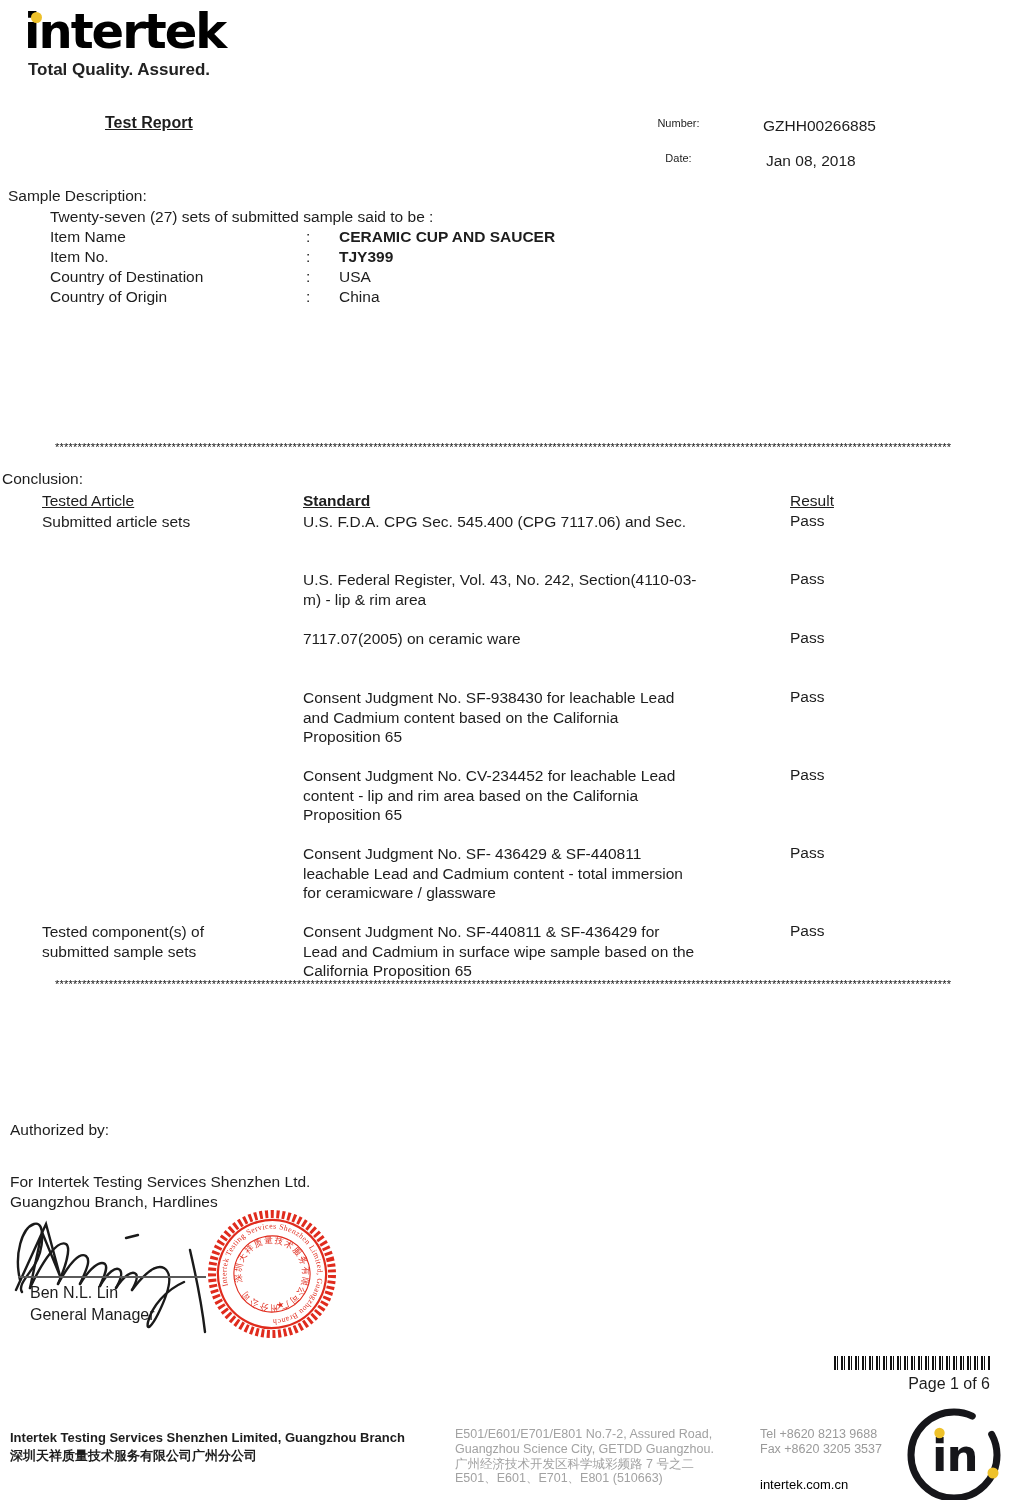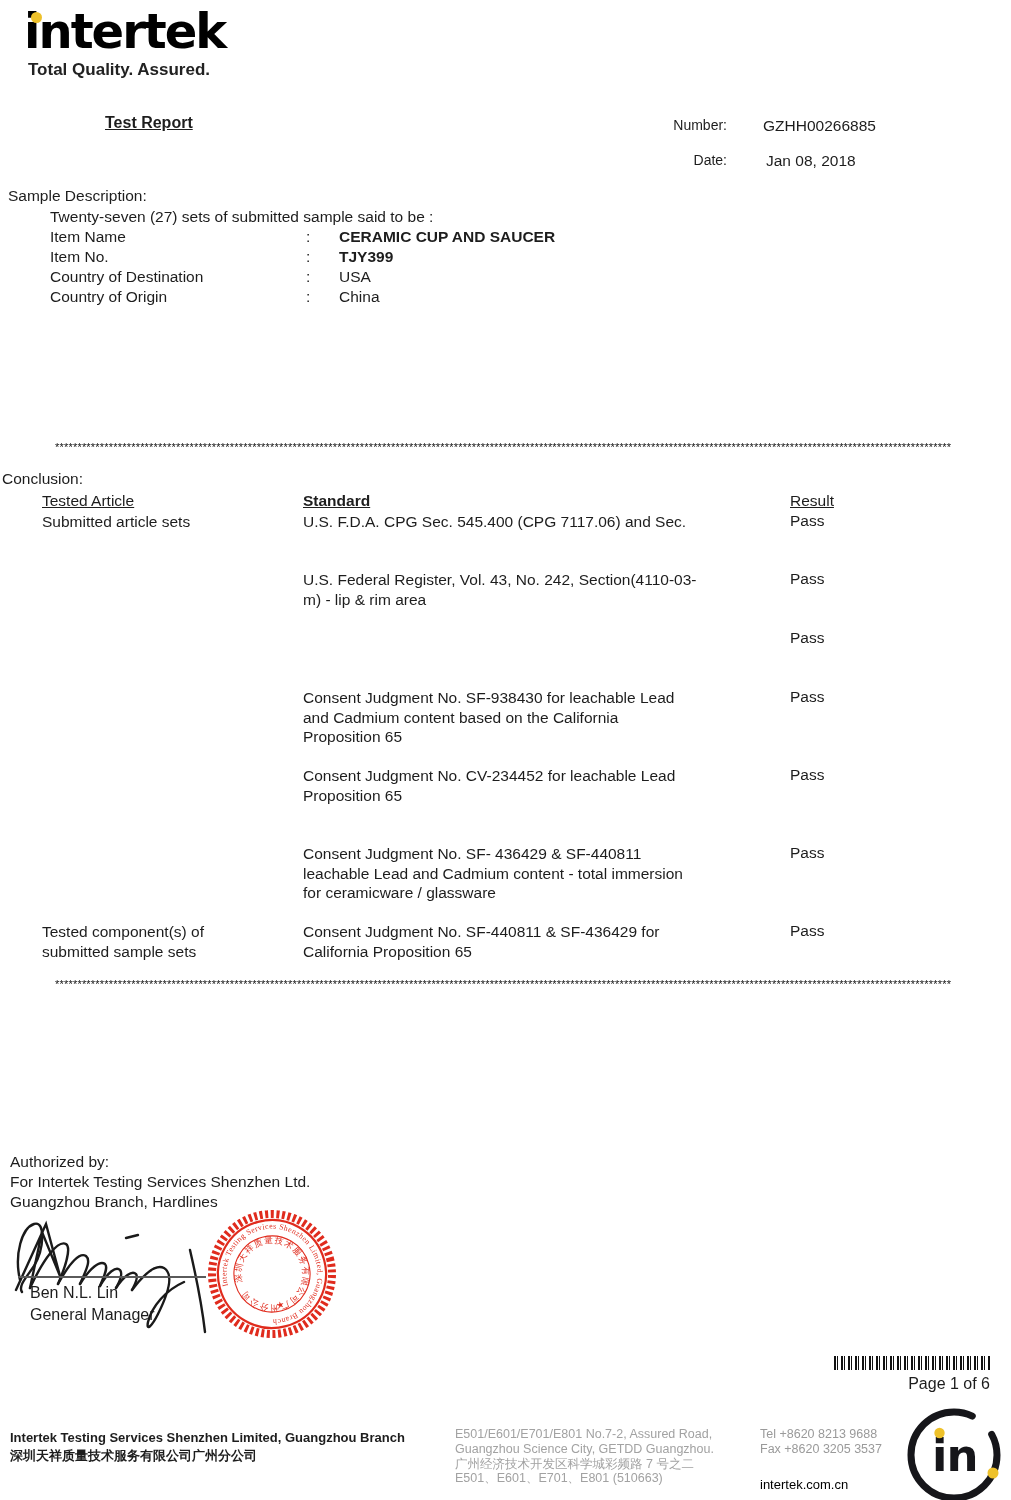--- a/index.html
+++ b/index.html
@@ -9,21 +9,21 @@
     font-family:"Liberation Sans",sans-serif;color:#1d1d1d;
   }
   .abs{position:absolute;}
   
   .logo-word{font-family:"DejaVu Sans",sans-serif;font-weight:bold;font-size:48px;
     letter-spacing:-2px;color:#000000;line-height:58px;}
   .logo-dot{width:11px;height:11px;border-radius:50%;background:#eec12a;}
   .tagline{font-weight:bold;font-size:17px;color:#222;}
   .title{font-size:16px;font-weight:bold;text-decoration:underline;}
   .lbl{font-size:15.5px;}
-  .num-label{width:97px;text-align:right;font-size:14px;}
+  .num-label{width:97px;text-align:center;font-size:11px;}
   
   .s-heading{font-size:15.5px;}
   .s-line{font-size:15.5px;line-height:20px;}
   .bold{font-weight:bold;}
   
   .sep{font-size:11px;letter-spacing:.2px;width:921px;white-space:nowrap;
     overflow:hidden;color:#111;}
   
   .col-h{font-size:15.5px;text-decoration:underline;}
   .crow{left:0;top:0;width:1011px;}
@@ -100,36 +100,38 @@
   <div class="abs crow" style="top:570px;">
     <div class="c-std">
       <div>U.S. Federal Register, Vol. 43, No. 242, Section(4110-03-</div>
       <div>m) - lip &amp; rim area</div>
     </div>
     <div class="c-res">Pass</div>
   </div>
 
   <div class="abs crow" style="top:629px;">
     <div class="c-std">
+      <div>7117.07(2005) on ceramic ware</div>
     </div>
     <div class="c-res">Pass</div>
   </div>
 
   <div class="abs crow" style="top:688px;">
     <div class="c-std">
       <div>Consent Judgment No. SF-938430 for leachable Lead</div>
       <div>and Cadmium content based on the California</div>
       <div>Proposition 65</div>
     </div>
     <div class="c-res">Pass</div>
   </div>
 
   <div class="abs crow" style="top:766px;">
     <div class="c-std">
       <div>Consent Judgment No. CV-234452 for leachable Lead</div>
+      <div>content - lip and rim area based on the California</div>
       <div>Proposition 65</div>
     </div>
     <div class="c-res">Pass</div>
   </div>
 
   <div class="abs crow" style="top:844px;">
     <div class="c-std">
       <div>Consent Judgment No. SF- 436429 &amp; SF-440811</div>
       <div>leachable Lead and Cadmium content - total immersion</div>
       <div>for ceramicware / glassware</div>
@@ -137,28 +139,29 @@
     <div class="c-res">Pass</div>
   </div>
 
   <div class="abs crow" style="top:922px;">
     <div class="c-art">
       <div>Tested component(s) of</div>
       <div>submitted sample sets</div>
     </div>
     <div class="c-std">
       <div>Consent Judgment No. SF-440811 &amp; SF-436429 for</div>
+      <div>Lead and Cadmium in surface wipe sample based on the</div>
       <div>California Proposition 65</div>
     </div>
     <div class="c-res">Pass</div>
   </div>
 
   <div class="abs sep" style="left:55px;top:978px;">********************************************************************************************************************************************************************************************************</div>
 
-  <div class="abs a-line" style="left:10px;top:1152px;text-align:center;">Authorized by:</div>
+  <div class="abs a-line" style="left:10px;top:1120px;text-align:center;">Authorized by:</div>
   <div class="abs a-line" style="left:10px;top:1172px;">For Intertek Testing Services Shenzhen Ltd.</div>
   <div class="abs a-line" style="left:10px;top:1192px;">Guangzhou Branch, Hardlines</div>
 
   <svg class="abs" style="left:8px;top:1210px;" width="230" height="130" viewBox="0 0 230 130">
     <g fill="none" stroke="#1a1a1a" stroke-width="2.4" stroke-linecap="round">
       <path d="M12 70 C6 44 14 18 26 14 C38 10 36 40 26 56 C18 68 10 76 14 82"></path>
       <path d="M8 80 L38 14 L52 66 L34 22 L22 78"></path>
       <path d="M22 78 C36 48 50 30 58 34 C64 38 56 60 50 74"></path>
       <path d="M50 74 C62 52 72 42 78 46 C84 51 76 64 72 74"></path>
       <path d="M72 74 C82 58 92 50 97 54 C101 58 94 70 92 76"></path>

